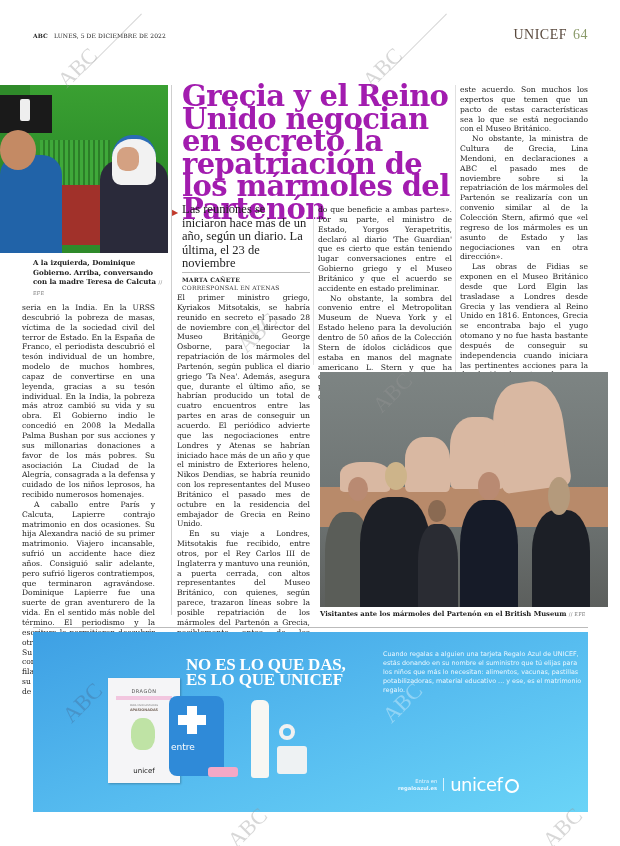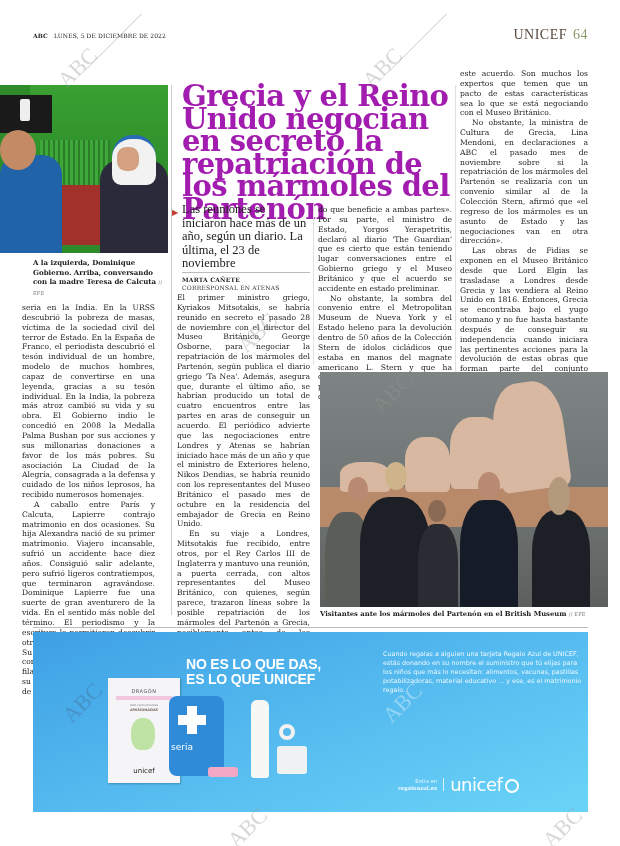--- a/index.html
+++ b/index.html
@@ -25,21 +25,21 @@
 
   .cap1 { position: absolute; left: 33px; top: 258px; width: 132px; font-size: 7px; line-height: 9.5px; font-weight: bold; color: #222; }
   .credit { font-size: 5px; font-weight: normal; color: #777; letter-spacing: 0.2px; }
 
   .col { position: absolute; font-size: 7.6px; line-height: 9.85px; text-align: justify; hyphens: auto; color: #1d1d1d; }
   .col p { text-indent: 0; }
   .col p.ind { text-indent: 12px; }
   .col1 { left: 22px; top: 303px; width: 133px; }
   .col2 { left: 177px; top: 293px; width: 133px; }
   .col3 { left: 318px; top: 205px; width: 134px; }
-  .col4 { left: 460px; top: 69px; width: 128px; }
+  .col4 { left: 460px; top: 85px; width: 128px; }
 
   .vrule { position: absolute; left: 171px; top: 85px; width: 1px; height: 530px; background: #cfcfcf; }
   .vrule2 { position: absolute; left: 455px; top: 85px; width: 1px; height: 290px; background: #e0e0e0; }
   .vrule3 { position: absolute; left: 313px; top: 205px; width: 1px; height: 160px; background: #e0e0e0; }
 
   .headline { position: absolute; left: 182px; top: 85px; width: 272px; font-family: "DejaVu Serif", serif; font-weight: bold; font-size: 29px; line-height: 22.5px; color: #a21caf; letter-spacing: -0.6px; }
   .deck { position: absolute; left: 182px; top: 203px; width: 128px; font-family: "Liberation Serif", serif; font-size: 12.5px; line-height: 13.5px; color: #222; }
   .deck .tri { color: #c0392b; font-size: 8px; position: absolute; left: -10px; top: 3px; }
   .byline-rule { position: absolute; left: 182px; top: 272px; width: 128px; height: 1px; background: #bbb; }
   .byline { position: absolute; left: 182px; top: 276px; font-size: 6px; line-height: 8px; letter-spacing: 0.2px; }
@@ -50,21 +50,21 @@
   .photo2 .bg { position: absolute; inset: 0; background: linear-gradient(180deg,#7d8483 0%,#6d7372 60%,#5c5f5d 100%); }
   .photo2 .plinth { position: absolute; left: 0; top: 115px; width: 100%; height: 40px; background: #b88a6a; }
   .photo2 .statue { position: absolute; background: #d9b8a2; border-radius: 40% 40% 10% 10%; }
   .photo2 .person { position: absolute; background: #1c1f26; border-radius: 40% 40% 0 0; }
   .photo2 .head { position: absolute; border-radius: 50%; background: #b98a72; }
   .cap2 { position: absolute; left: 320px; top: 610px; font-size: 6.8px; font-weight: bold; color: #222; }
 
   .sep { position: absolute; left: 33px; top: 627px; width: 555px; height: 1px; background: #bbb; }
 
   .ad { position: absolute; left: 33px; top: 632px; width: 555px; height: 180px; background: linear-gradient(160deg,#3ea0e4 0%,#57bdf0 55%,#6ad4f7 100%); overflow: hidden; }
-  .ad .title { position: absolute; left: 153px; top: 25px; font-family: Liberation Sans, sans-serif; font-weight: bold; font-size: 14px; line-height: 15px; color: #fff; letter-spacing: -0.2px; }
+  .ad .title { position: absolute; left: 153px; top: 25px; font-family: Liberation Serif, serif; font-weight: bold; font-size: 17px; line-height: 15px; color: #fff; letter-spacing: -0.2px; }
   .ad .book { position: absolute; left: 75px; top: 46px; width: 72px; height: 105px; background: #f5f5f7; box-shadow: 1px 1px 2px rgba(0,0,0,0.25); }
   .ad .book .bt { position: absolute; top: 10px; width: 100%; text-align: center; font-family: "DejaVu Sans", sans-serif; font-size: 5px; color: #555; letter-spacing: 0.5px; }
   .ad .book .bband { position: absolute; left: 8px; right: 8px; top: 18px; height: 4px; background: #f2c6df; }
   .ad .book .bs { position: absolute; top: 26px; width: 100%; text-align: center; font-family: "DejaVu Sans", sans-serif; font-size: 2.5px; color: #777; }
   .ad .book .bs2 { position: absolute; top: 30px; width: 100%; text-align: center; font-family: "DejaVu Sans", sans-serif; font-size: 3.5px; color: #7a6a60; font-weight: bold; }
   .ad .book .dino { position: absolute; left: 23px; top: 40px; width: 24px; height: 32px; background: #bfe3a5; border-radius: 45% 45% 40% 40%; }
   .ad .book .bl { position: absolute; bottom: 8px; width: 100%; text-align: center; font-family: "DejaVu Sans", sans-serif; font-size: 7px; color: #1a1a1a; }
   .ad .kit { position: absolute; left: 136px; top: 64px; width: 55px; height: 80px; background: #2f8ad8; border-radius: 8px; }
   .ad .kit .cross-v { position: absolute; left: 18px; top: 10px; width: 10px; height: 28px; background: #fff; }
   .ad .kit .cross-h { position: absolute; left: 9px; top: 19px; width: 28px; height: 10px; background: #fff; }
@@ -182,21 +182,21 @@
     <div class="bt">DRAGÓN</div>
     <div class="bband"></div>
     <div class="bs">PARA VIVIR HISTORIAS</div>
     <div class="bs2">APASIONADAS</div>
     <div class="dino"></div>
     <div class="bl">unicef</div>
   </div>
   <div class="kit">
     <div class="cross-v"></div>
     <div class="cross-h"></div>
-    <div class="kl">seria</div>
+    <div class="kl">entre</div>
   </div>
   <div class="pills"></div>
   <div class="bottle"></div>
   <div class="tape"></div>
   <div class="jar"></div>
   <div class="copy">Cuando regalas a alguien una tarjeta Regalo Azul de UNICEF, estás donando en su nombre el suministro que tú elijas para los niños que más lo necesitan: alimentos, vacunas, pastillas potabilizadoras, material educativo ... y ese, es el matrimonio regalo.</div>
   <div class="cta">
     <div class="small">
       <span>Entra en</span>
       <b>regaloazul.es</b>

